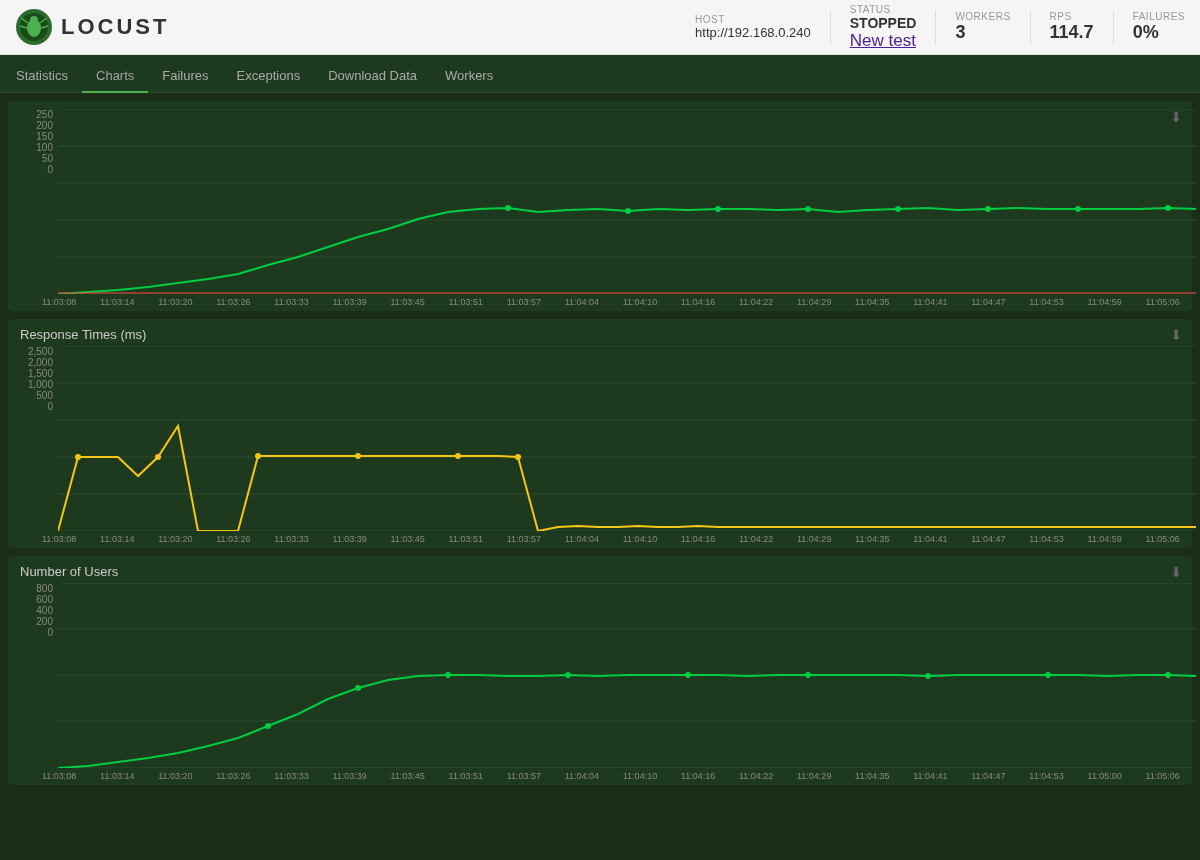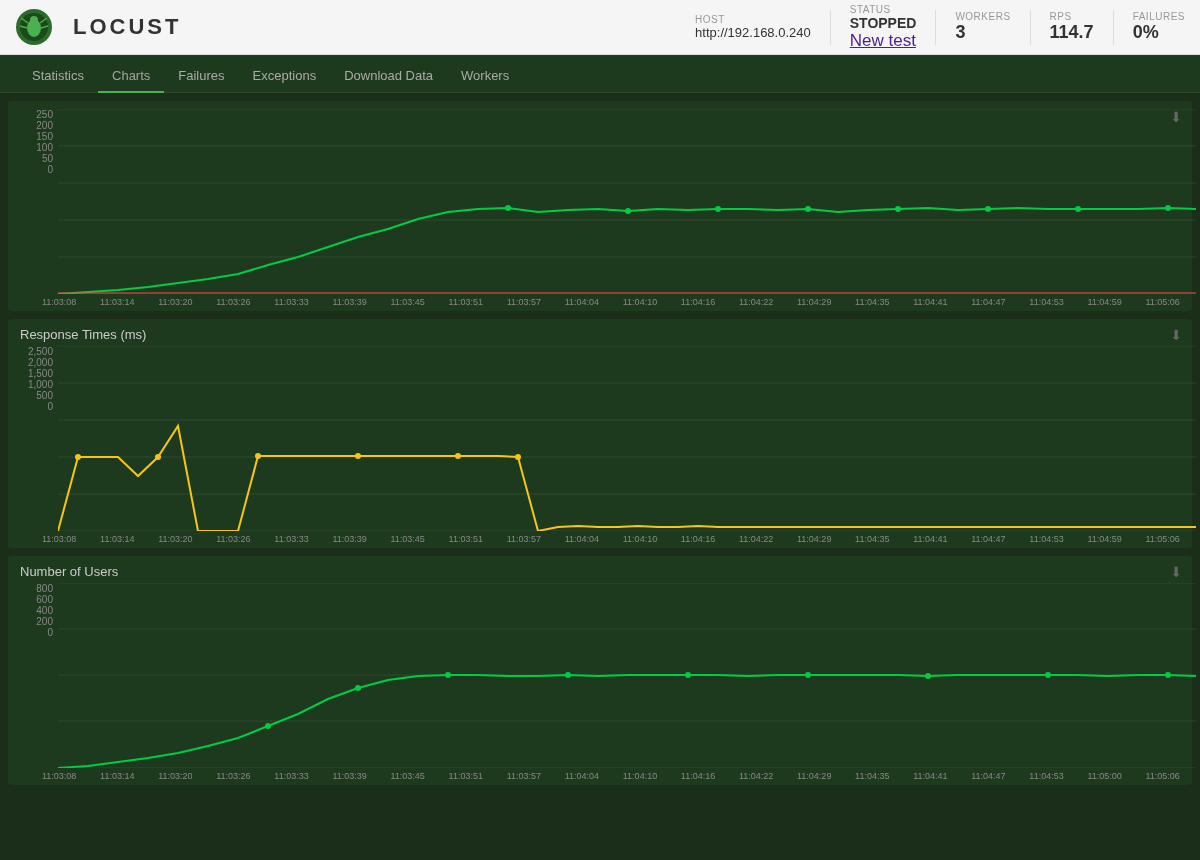--- a/index.html
+++ b/index.html
@@ -11,21 +11,21 @@
       height: 55px;
       display: flex;
       align-items: center;
       justify-content: space-between;
       padding: 0 15px;
       border-bottom: 1px solid #ddd;
     }
     .logo-area {
       display: flex;
       align-items: center;
-      gap: 20px;
+      gap: 8px;
     }
     .logo-icon {
       width: 38px;
       height: 38px;
     }
     .logo-text {
       font-size: 22px;
       font-weight: bold;
       color: #333;
       letter-spacing: 3px;
@@ -73,21 +73,21 @@
       height: 35px;
       background: #ddd;
     }
 
     
     .nav {
       background: #1e3a1e;
       height: 38px;
       display: flex;
       align-items: flex-end;
-      padding: 0 18px;
+      padding: 0 2px;
       border-bottom: 1px solid #2d4a2d;
     }
     .nav-tab {
       padding: 8px 14px;
       font-size: 13px;
       color: #aaa;
       cursor: pointer;
       border-bottom: 2px solid transparent;
       margin-bottom: -1px;
     }

